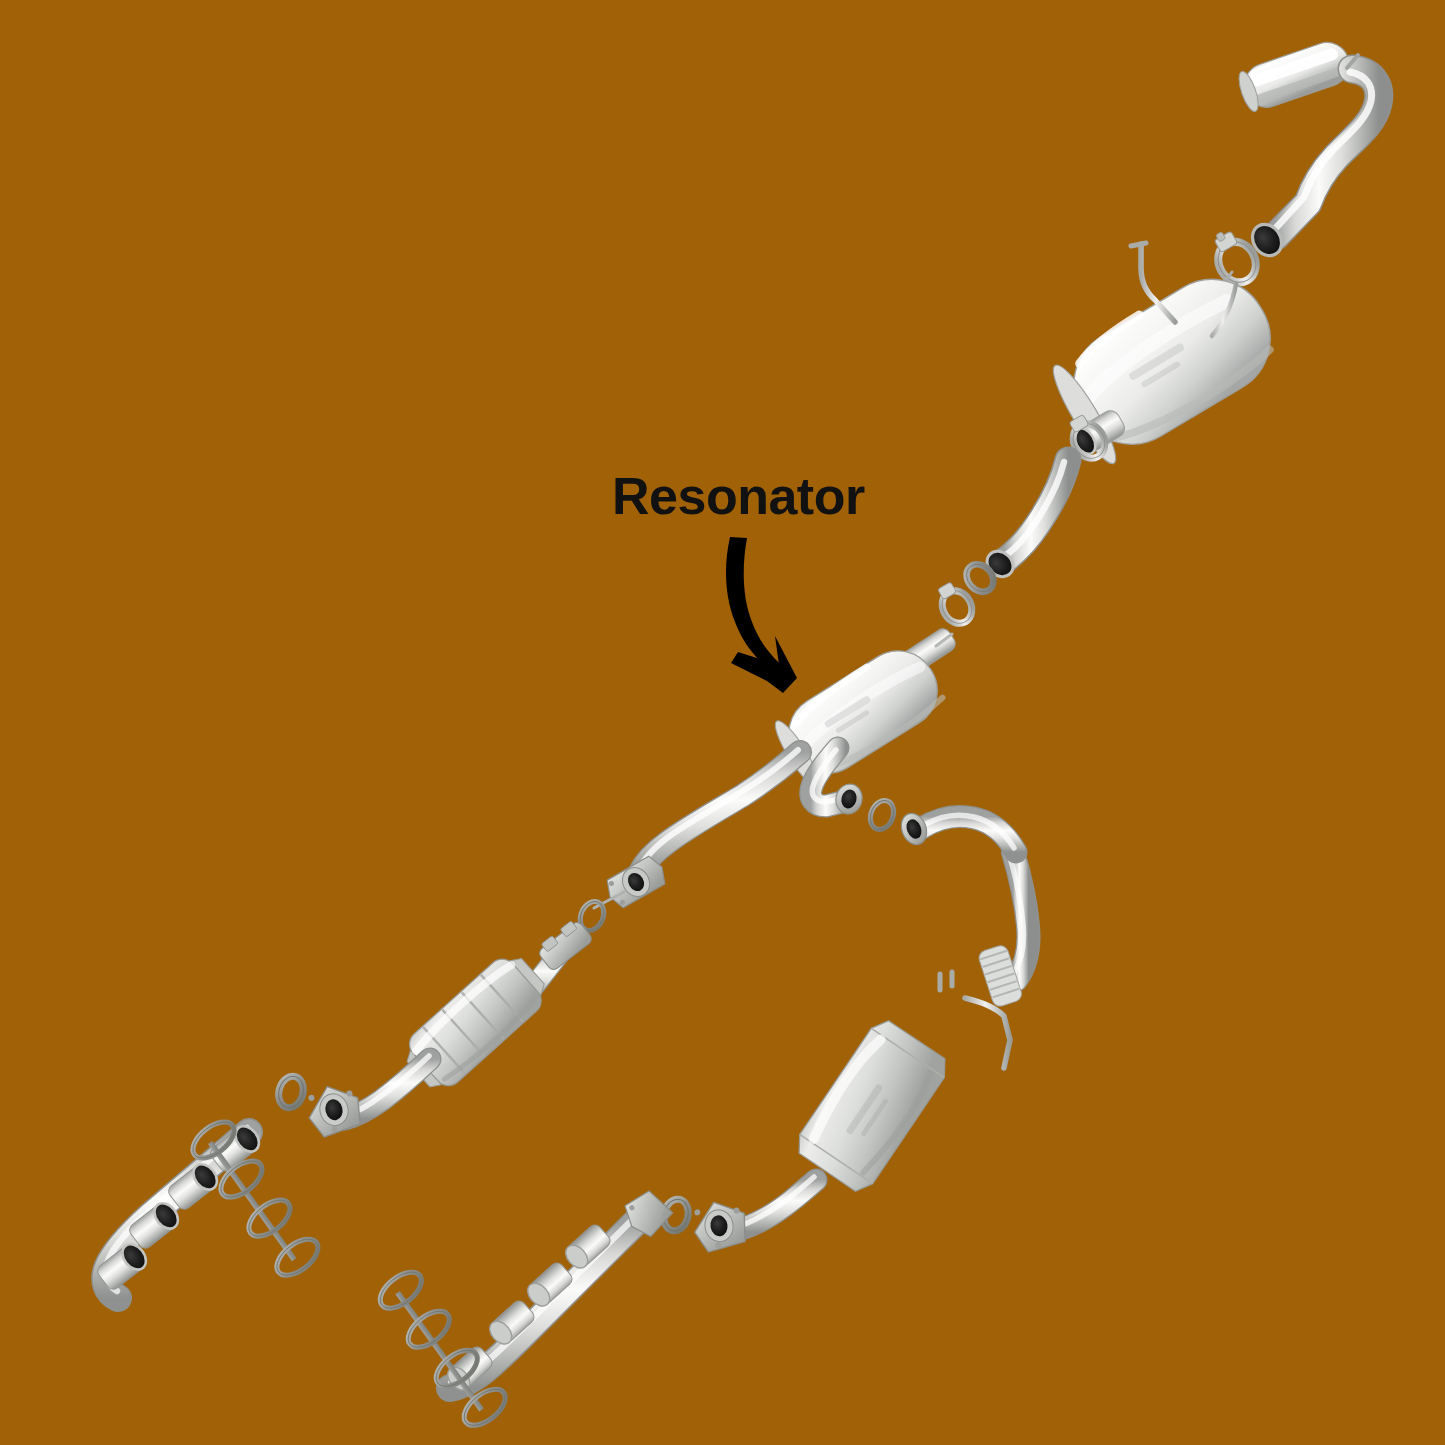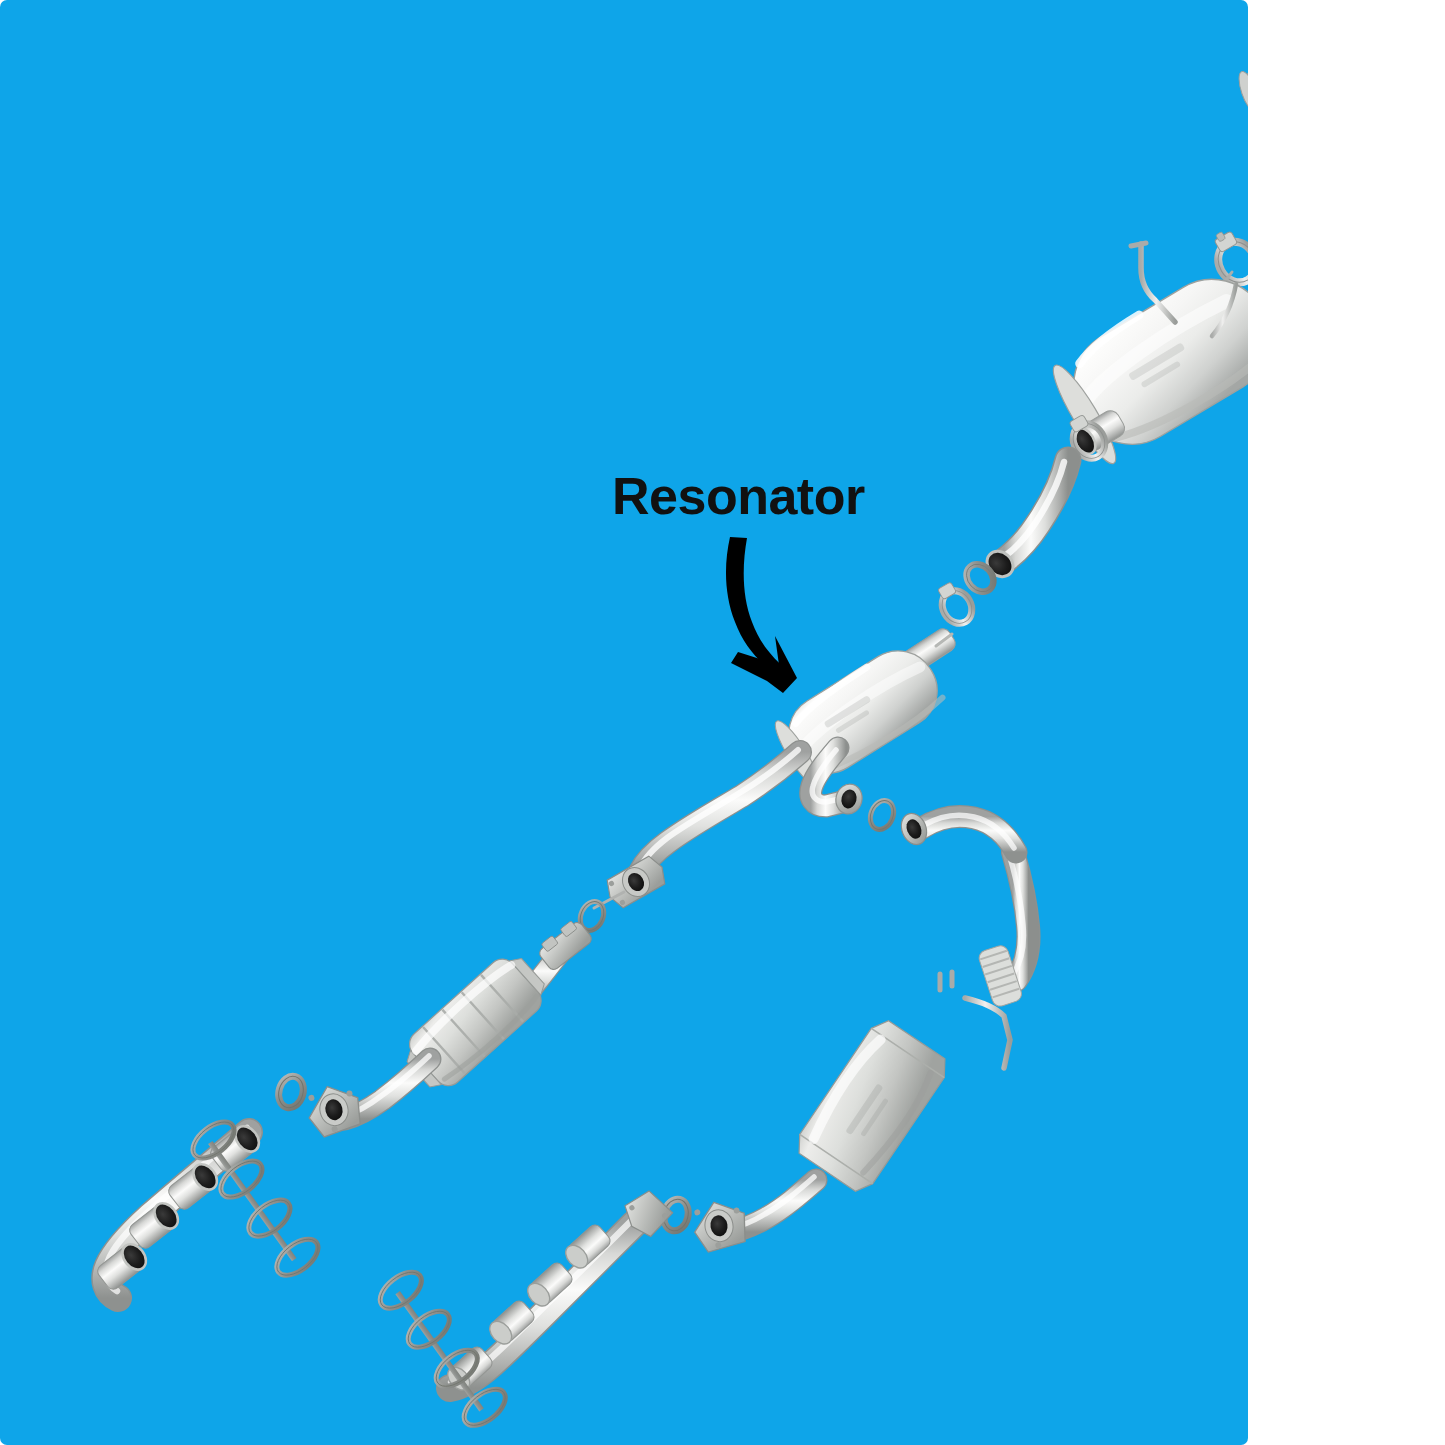--- a/index.html
+++ b/index.html
@@ -5,25 +5,24 @@
   html, body {
     margin: 0;
     padding: 0;
     background: #ffffff;
   }
   body {
     font-family: "Liberation Sans", sans-serif;
   }
   #stage {
     position: relative;
-    width: 1248px;
+    width: 1445px;
     height: 1445px;
-    background: #0ea5e9;
+    background: #a16207;
     overflow: hidden;
-    border-radius: 7px;
   }
   #diagram {
     position: absolute;
     inset: 0;
     width: 1445px;
     height: 1445px;
     display: block;
   }
   .callout-text {
     position: absolute;

